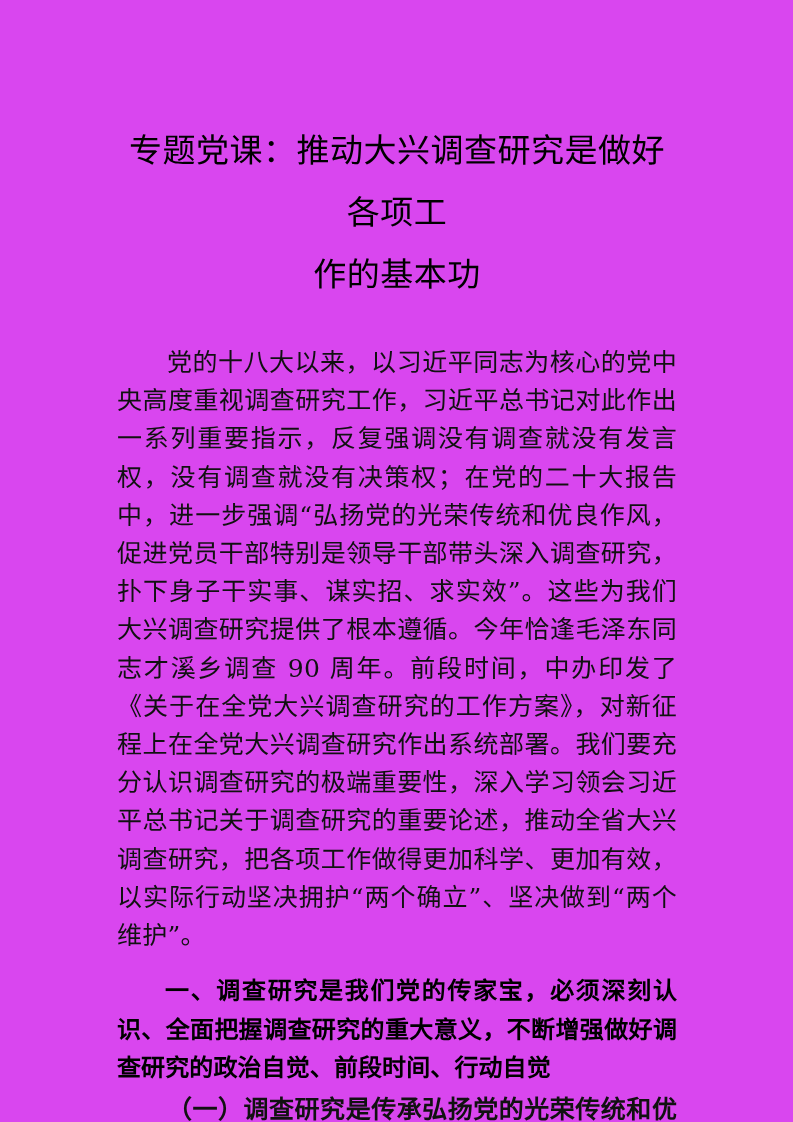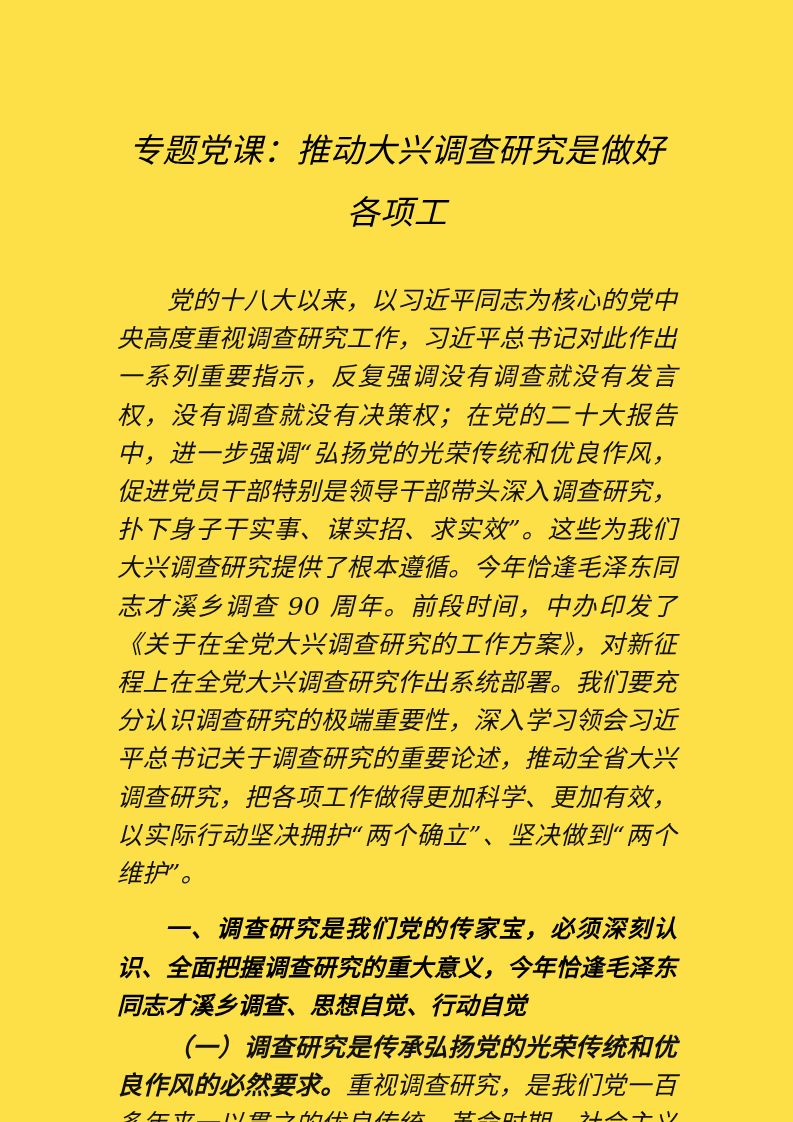--- a/index.html
+++ b/index.html
@@ -82,29 +82,30 @@
   }
 
   .lead-bold {
     font-weight: 700;
     letter-spacing: 0.1px;
   }
 </style>
 </head>
 <body style="background: rgb(255, 255, 255);">
 
-<div id="page" style="background: #fde047; font-style: italic;">
+<div id="page" style="background: #d946ef;">
 
   <div id="content">
 
     <h1 class="doc-title">
       <span>专题党课：推动大兴调查研究是做好各项工</span><br>
+      <span>作的基本功</span>
     </h1>
 
     <p class="para para-lead">党的十八大以来，以习近平同志为核心的党中央高度重视调查研究工作，习近平总书记对此作出一系列重要指示，反复强调没有调查就没有发言权，没有调查就没有决策权；在党的二十大报告中，进一步强调“弘扬党的光荣传统和优良作风，促进党员干部特别是领导干部带头深入调查研究，扑下身子干实事、谋实招、求实效”。这些为我们大兴调查研究提供了根本遵循。今年恰逢毛泽东同志才溪乡调查 90 周年。前段时间，中办印发了《关于在全党大兴调查研究的工作方案》，对新征程上在全党大兴调查研究作出系统部署。我们要充分认识调查研究的极端重要性，深入学习领会习近平总书记关于调查研究的重要论述，推动全省大兴调查研究，把各项工作做得更加科学、更加有效，以实际行动坚决拥护“两个确立”、坚决做到“两个维护”。</p>
 
-    <h2 class="heading-1">一、调查研究是我们党的传家宝，必须深刻认识、全面把握调查研究的重大意义，今年恰逢毛泽东同志才溪乡调查、思想自觉、行动自觉</h2>
+    <h2 class="heading-1">一、调查研究是我们党的传家宝，必须深刻认识、全面把握调查研究的重大意义，不断增强做好调查研究的政治自觉、前段时间、行动自觉</h2>
 
     <p class="para para-sub"><span class="lead-bold">（一）调查研究是传承弘扬党的光荣传统和优良作风的必然要求。</span><span>重视调查研究，是我们党一百多年来一以贯之的优良传统，革命时期、社会主义建设时期是如此，改革开放以来更是如此。当年，毛泽东同志写下的《湖南农民运动考</span></p>
 
   </div>
 
 </div>
 
 </body></html>

